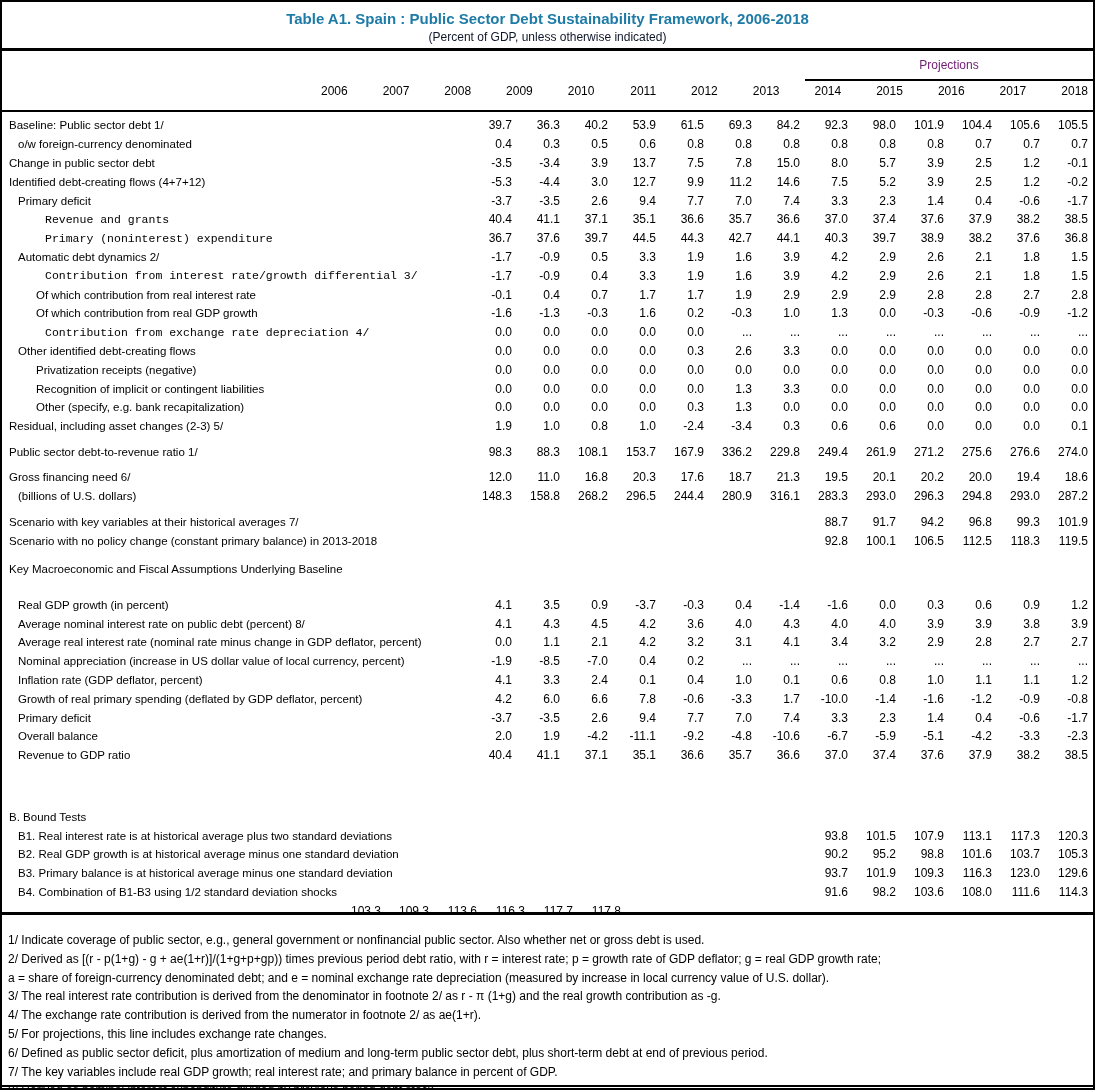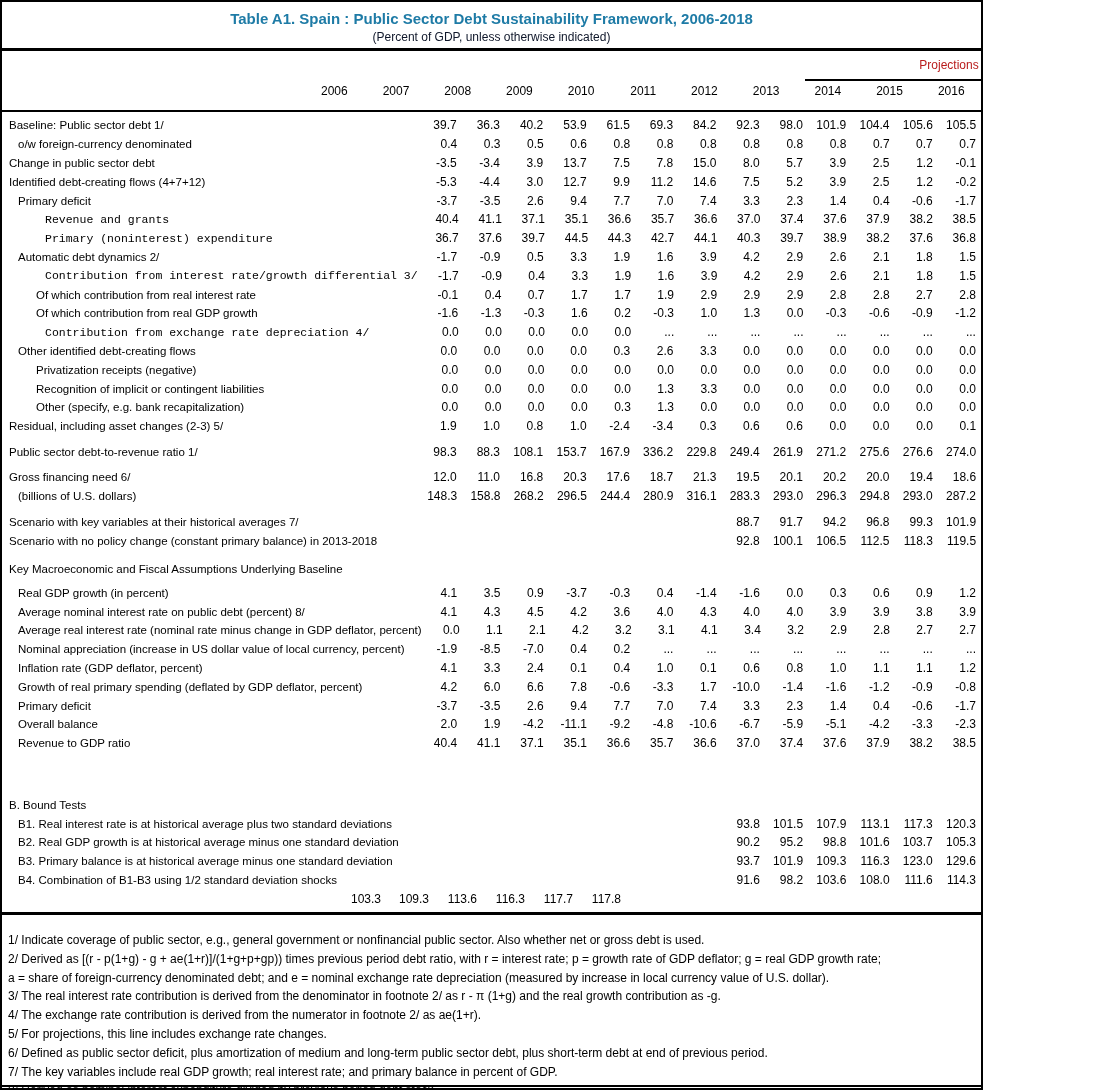--- a/index.html
+++ b/index.html
@@ -3,33 +3,33 @@
 <meta charset="utf-8">
 <style>
   * { margin:0; padding:0; box-sizing:border-box; }
   html,body { background:#ffffff; }
   body {
     width:1095px; height:1090px;
     font-family:"Liberation Sans","DejaVu Sans",sans-serif;
     color:#000;
   }
   .page {
-    position:relative; width:983px; height:1090px;
+    position:relative; width:1095px; height:1090px;
     border:2px solid #000; background:#fff; overflow:hidden;
   }
   .title-block { height:46px; padding-top:8px; text-align:center; }
   .title { font-size:15px; font-weight:bold; color:#1e7ba6; }
   .subtitle { font-size:12px; color:#0f172a; margin-top:3px; }
   .rule-thick { border-top:3px solid #000; }
   .rule-med   { border-top:2px solid #000; }
 
   .col-header { position:relative; height:59px; }
   .projections-label {
     position:absolute; left:803px; width:288px; top:7px;
-    text-align:center; font-size:12px; color:#b91c1c;
+    text-align:center; font-size:12px; color:#701a75;
   }
   .projections-underline {
     position:absolute; left:803px; width:288px; top:28px;
     border-top:2px solid #000;
   }
   .year-row {
     position:absolute; left:0; top:33px; width:1091px;
     display:flex; font-size:12px;gap:30px;
   }
   .year-row .lbl-spacer { width:467px; }
@@ -455,21 +455,21 @@
         <div class="cell"></div>
         <div class="cell"></div>
         <div class="cell"></div>
         <div class="cell"></div>
         <div class="cell"></div>
         <div class="cell"></div>
         <div class="cell"></div>
         <div class="cell"></div>
         <div class="cell"></div>
       </div>
-      <div class="row" style="margin-top: 5px;">
+      <div class="row" style="margin-top: 17px;">
         <div class="lbl indent-1">Real GDP growth (in percent)</div>
         <div class="cell">4.1</div>
         <div class="cell">3.5</div>
         <div class="cell">0.9</div>
         <div class="cell">-3.7</div>
         <div class="cell">-0.3</div>
         <div class="cell">0.4</div>
         <div class="cell">-1.4</div>
         <div class="cell">-1.6</div>
         <div class="cell">0.0</div>

